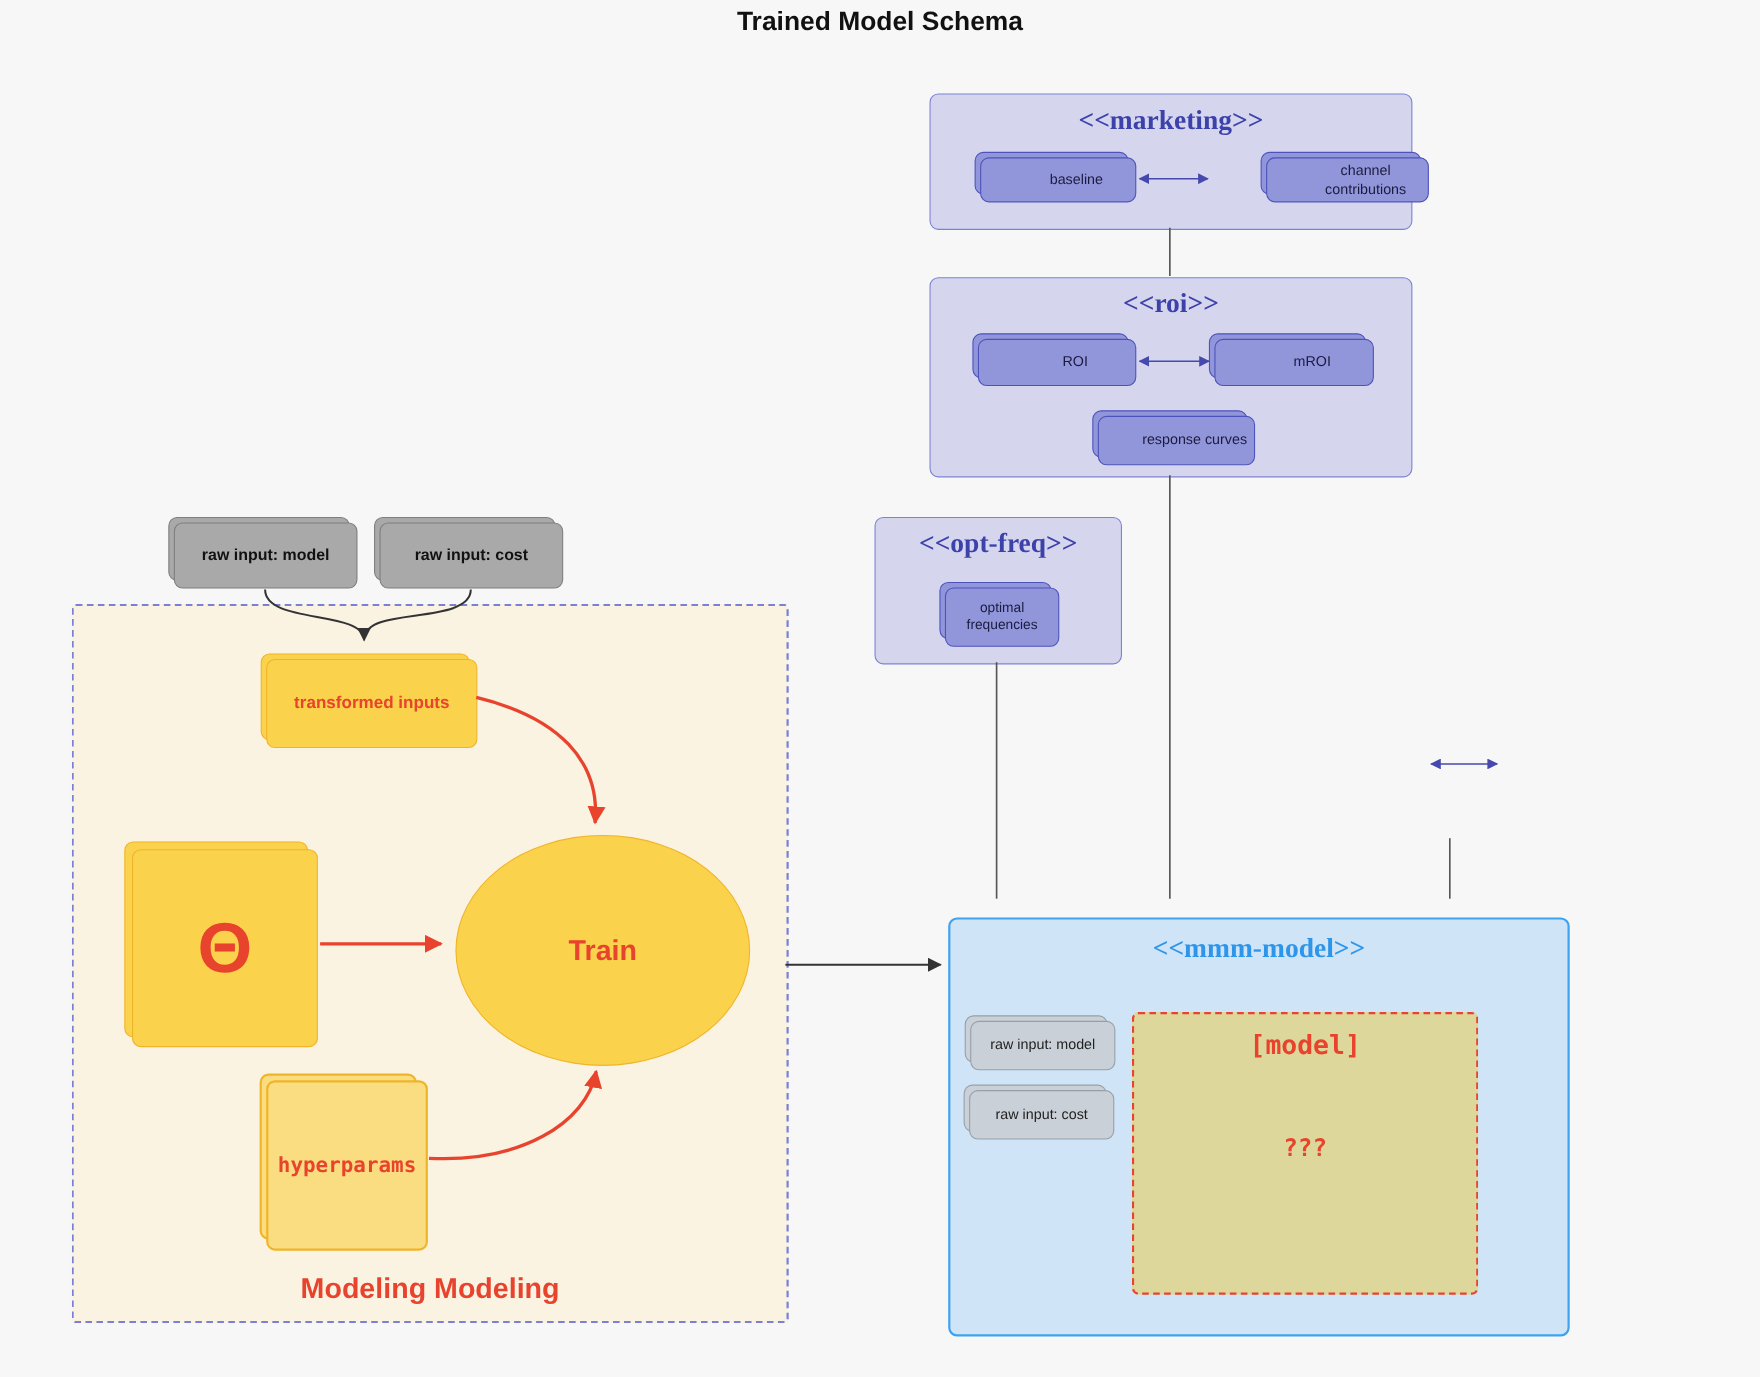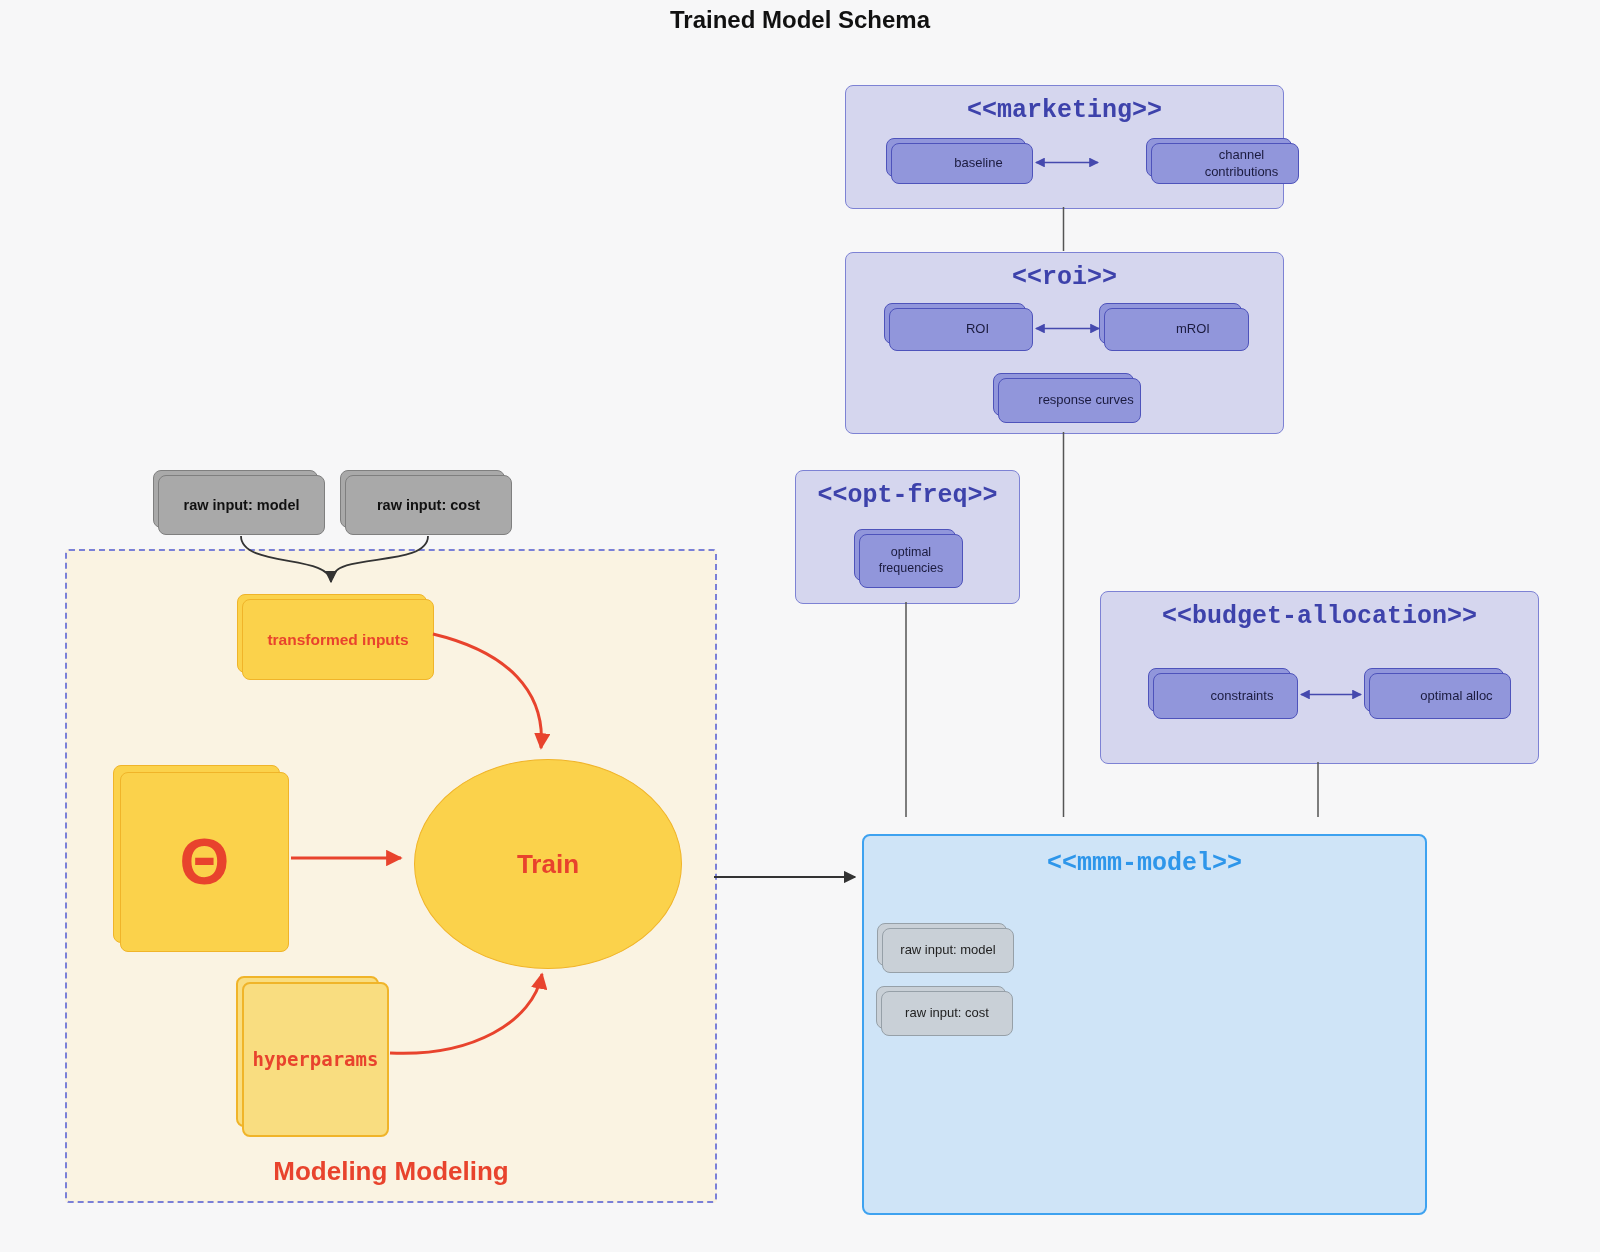--- a/index.html
+++ b/index.html
@@ -25,21 +25,21 @@
   .group.purple{
     background:var(--purple-container-fill);
     border:1.5px solid var(--purple-container-border);
   }
   .group.blue{
     background:var(--mmm-fill);
     border:2px solid var(--mmm-border);
   }
   .g-title{
     position:absolute;left:0;top:10px;width:100%;text-align:center;
-    font-family:Liberation Mono, monospace;
+    font-family:Liberation Serif, serif;
     font-weight:bold;font-size:25px;color:var(--purple-title);
     white-space:nowrap;
   }
   .group.blue .g-title{color:var(--mmm-title);top:13px;}
   .framework{
     position:absolute;z-index:1;
     background:var(--framework-fill);
     border:2px dashed var(--framework-border);
     border-radius:4px;
   }
@@ -141,30 +141,29 @@
     <div class="node pnode stacked" style="left:63px;top:63px;width:104px;height:54px;font-size:12.5px;padding:0 8px;">optimal frequencies</div>
   </div>
 
   <div class="group purple" style="left:845px;top:252px;width:437px;height:180px;">
     <div class="g-title">&lt;&lt;roi&gt;&gt;</div>
     <div class="node pnode stacked" style="left:43px;top:55px;width:144px;height:43px;">ROI</div>
     <div class="node pnode stacked" style="left:258px;top:55px;width:145px;height:43px;">mROI</div>
     <div class="node pnode stacked" style="left:152px;top:125px;width:143px;height:45px;">response curves</div>
   </div>
 
-  <div class="group purple" style="left:1100px;top:591px;width:437px;height:171px;">
-    <div class="g-title">&lt;&lt;budget-allocation&gt;&gt;</div>
-    <div class="node pnode stacked" style="left:52px;top:81px;width:145px;height:46px;">constraints</div>
-    <div class="node pnode stacked" style="left:268px;top:81px;width:142px;height:46px;">optimal alloc</div>
-  </div>
 
   <div class="group blue" style="left:862px;top:834px;width:561px;height:377px;">
     <div class="g-title">&lt;&lt;mmm-model&gt;&gt;</div>
     <div class="node lgnode stacked" style="left:18px;top:92px;width:132px;height:45px;">raw input: model</div>
     <div class="node lgnode stacked" style="left:17px;top:155px;width:132px;height:45px;">raw input: cost</div>
+    <div class="model-box" style="left:165px;top:84px;width:315px;height:257px;">
+      <div class="mb-title">[model]</div>
+      <div class="mb-q">???</div>
+    </div>
   </div>
 
   <svg class="connectors" viewBox="0 0 1600 1252">
     <defs>
       <marker id="mB" viewBox="0 0 10 10" refX="9" refY="5" markerWidth="7" markerHeight="7" orient="auto-start-reverse">
         <path d="M0,0 L10,5 L0,10 z" fill="#333333"></path>
       </marker>
       <marker id="mR" viewBox="0 0 10 10" refX="9" refY="5" markerWidth="5.5" markerHeight="5.5" orient="auto-start-reverse">
         <path d="M0,0 L10,5 L0,10 z" fill="#e8432d"></path>
       </marker>

